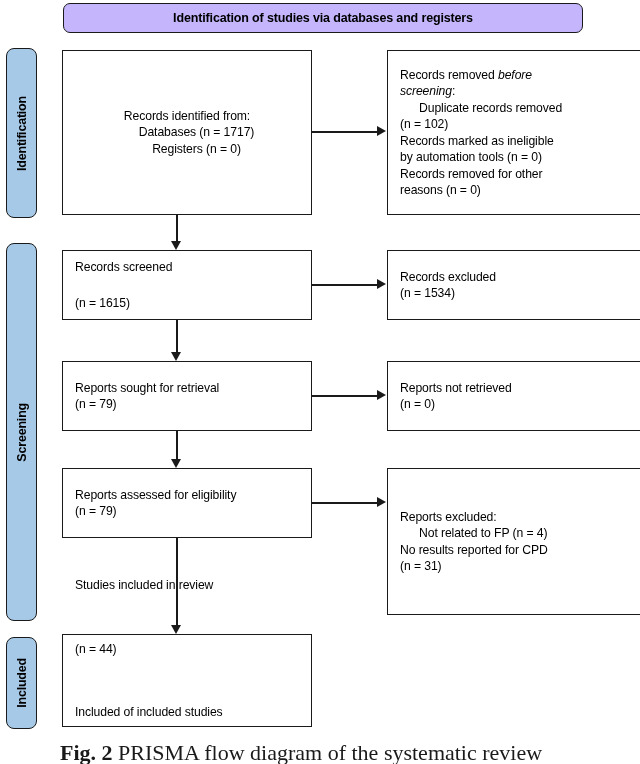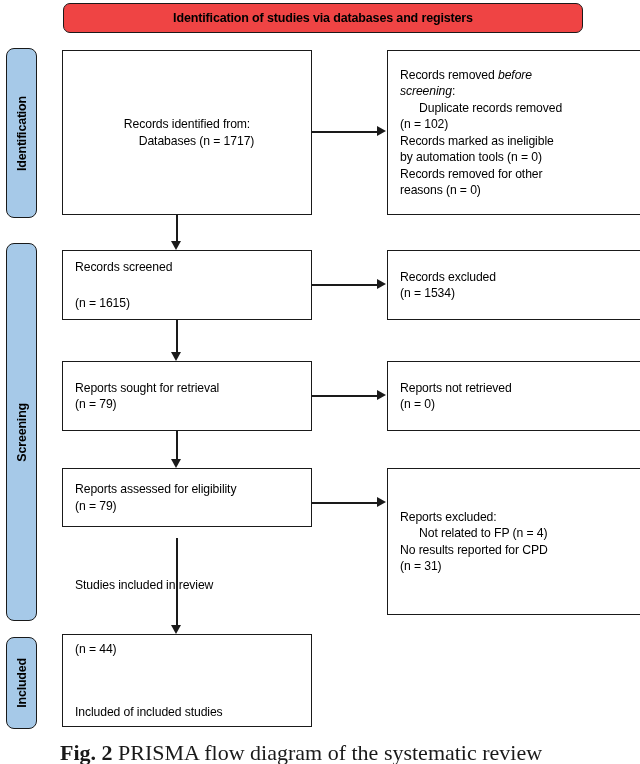--- a/index.html
+++ b/index.html
@@ -23,21 +23,21 @@
     height: 764px;
   }
 
   
   .header-bar {
     position: absolute;
     left: 63px;
     top: 3px;
     width: 520px;
     height: 30px;
-    background: #ef4444;
+    background: #c4b5fd;
     border: 1.6px solid #1a1a1a;
     border-radius: 7px;
     display: flex;
     align-items: center;
     justify-content: center;
     box-sizing: border-box;
   }
   .header-bar .header-text {
     font-size: 12.5px;
     font-weight: bold;
@@ -89,21 +89,21 @@
   }
   .box .line.indent { padding-left: 19px; }
   .box .line em { font-style: italic; }
 
   #box-identified       { left: 62px;  top: 50px;  width: 250px; height: 165px; text-align: center; }
   #box-removed          { left: 387px; top: 50px;  width: 268px; height: 165px; }
   #box-screened         { left: 62px;  top: 250px; width: 250px; height: 70px; gap: 20px;  }
   #box-excluded         { left: 387px; top: 250px; width: 268px; height: 70px;  }
   #box-sought           { left: 62px;  top: 361px; width: 250px; height: 70px;  }
   #box-not-retrieved    { left: 387px; top: 361px; width: 268px; height: 70px;  }
-  #box-assessed         { left: 62px;  top: 468px; width: 250px; height: 59px;  }
+  #box-assessed         { left: 62px;  top: 468px; width: 250px; height: 70px;  }
   #box-reports-excluded { left: 387px; top: 468px; width: 268px; height: 147px; }
   #box-included         { left: 62px;  top: 634px; width: 250px; height: 93px; gap: 47px;  }
 
   
   .connector { position: absolute; background: #1a1a1a; }
   .v-line { width: 1.7px; }
   .h-line { height: 1.7px; }
 
   .arrow-down {
     position: absolute;
@@ -173,20 +173,21 @@
   <div class="stage-bar" id="stage-screening">
     <span class="stage-label">Screening</span>
   </div>
   <div class="stage-bar" id="stage-included">
     <span class="stage-label">Included</span>
   </div>
 
   <div class="box" id="box-identified">
     <div class="line">Records identified from:</div>
     <div class="line indent">Databases (n = 1717)</div>
+    <div class="line indent">Registers (n = 0)</div>
   </div>
 
   <div class="box" id="box-removed">
     <div class="line"><span>Records removed </span><em>before</em></div>
     <div class="line"><em>screening</em><span>:</span></div>
     <div class="line indent">Duplicate records removed</div>
     <div class="line">(n = 102)</div>
     <div class="line">Records marked as ineligible</div>
     <div class="line">by automation tools (n = 0)</div>
     <div class="line">Records removed for other</div>

